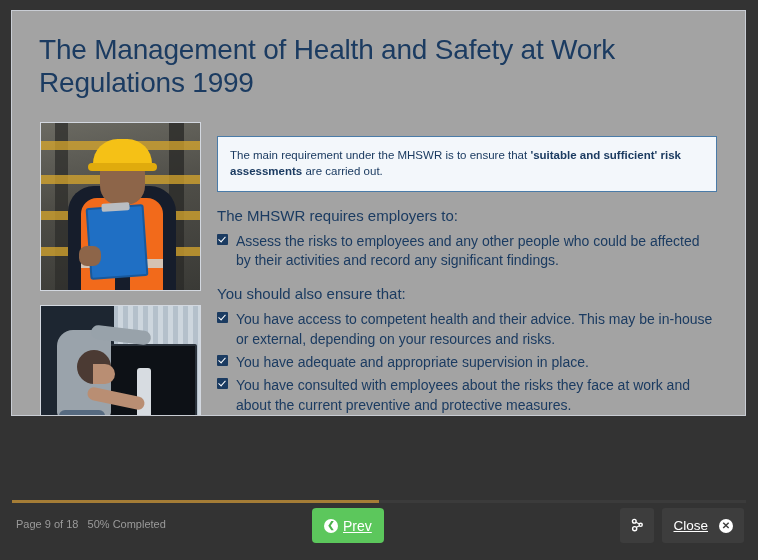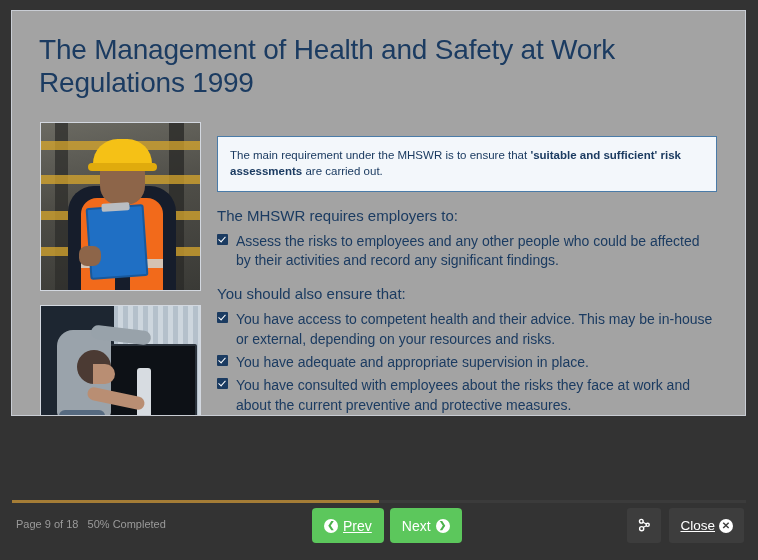--- a/index.html
+++ b/index.html
@@ -327,21 +327,21 @@
     height: 35px;
     background: #3d3d3d;
     border: none;
     border-radius: 3px;
     color: #ffffff;
     font-family: "Liberation Sans", sans-serif;
     font-size: 13.5px;
     padding: 0 11px;
     display: flex;
     align-items: center;
-    gap: 4px;
+    gap: 11px;
     cursor: pointer;
   }
   .close-btn .lbl { text-decoration: underline; }
   .close-btn .circ-icon { background: #ffffff; color: #3d3d3d; font-size: 10px; }
 </style>
 </head>
 <body>
 
 <div class="content-panel">
 
@@ -433,24 +433,20 @@
   </div>
 
   <div class="page-status">Page 9 of 18   50% Completed</div>
 </div>
 
 <div class="nav-group">
   <button class="nav-btn prev">
     <span class="circ-icon">❮</span>
     <span class="lbl">Prev</span>
   </button>
-  <button class="nav-btn next">
-    <span class="lbl">Next</span>
-    <span class="circ-icon">❯</span>
-  </button>
 </div>
 
 <div class="right-group">
   <button class="icon-btn">
     <svg width="17" height="17" viewBox="0 0 24 24">
       <circle cx="7.5" cy="6" r="2.6" fill="none" stroke="#ffffff" stroke-width="2"></circle>
       <circle cx="16.5" cy="11" r="2.2" fill="none" stroke="#ffffff" stroke-width="2"></circle>
       <circle cx="8" cy="16.5" r="2.9" fill="none" stroke="#ffffff" stroke-width="2"></circle>
       <path d="M10 7.5 L14.5 10 M10.5 14.5 L14.8 12.5" stroke="#ffffff" stroke-width="1.6"></path>
     </svg>

